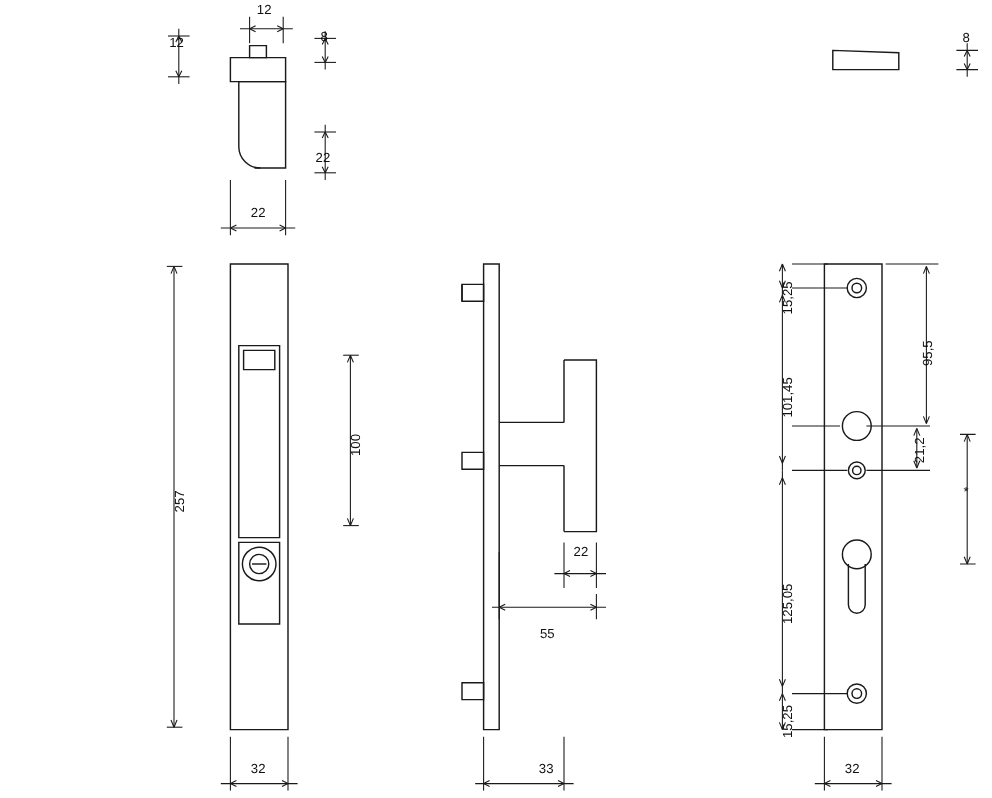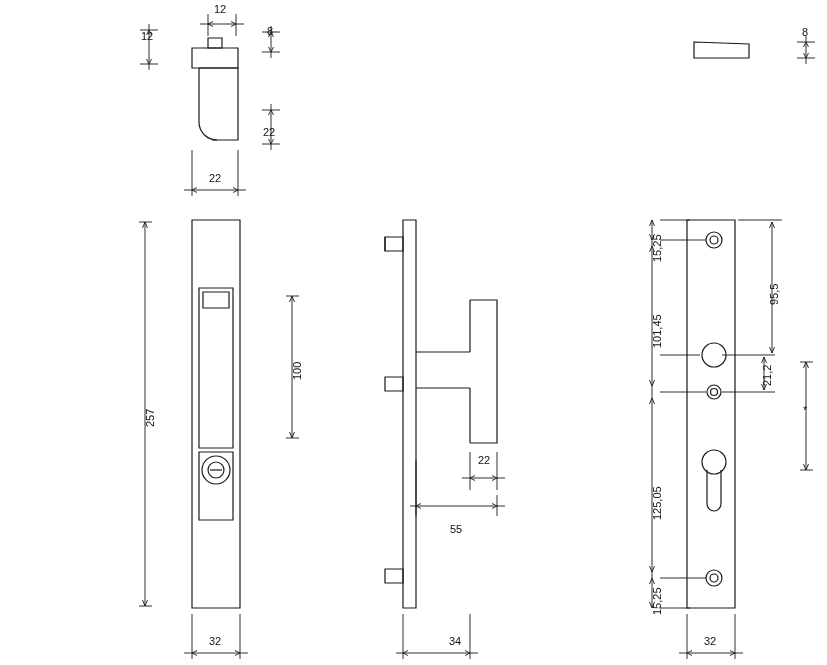--- a/index.html
+++ b/index.html
@@ -245,21 +245,21 @@
   <div class="dim-label" style="left:267px; top:26px;">8</div>
   <div class="dim-label" style="left:263px; top:127px;">22</div>
   <div class="dim-label" style="left:209px; top:173px;">22</div>
 
   <div class="dim-label vert" style="left:145px; top:427px;">257</div>
   <div class="dim-label vert" style="left:292px; top:380px;">100</div>
   <div class="dim-label" style="left:209px; top:636px;">32</div>
 
   <div class="dim-label" style="left:478px; top:455px;">22</div>
   <div class="dim-label" style="left:450px; top:484px;margin-top:40px;">55</div>
-  <div class="dim-label" style="left:449px; top:636px;">34</div>
+  <div class="dim-label" style="left:449px; top:636px;">33</div>
 
   <div class="dim-label" style="left:802px; top:27px;">8</div>
   <div class="dim-label vert" style="left:652px; top:262px;">15,25</div>
   <div class="dim-label vert" style="left:652px; top:348px;">101,45</div>
   <div class="dim-label vert" style="left:652px; top:520px;">125,05</div>
   <div class="dim-label vert" style="left:652px; top:615px;">15,25</div>
   <div class="dim-label vert" style="left:769px; top:305px;">95,5</div>
   <div class="dim-label vert" style="left:762px; top:386px;">21,2</div>
   <div class="dim-label" style="left:803px; top:405px;">*</div>
   <div class="dim-label" style="left:704px; top:636px;">32</div>

